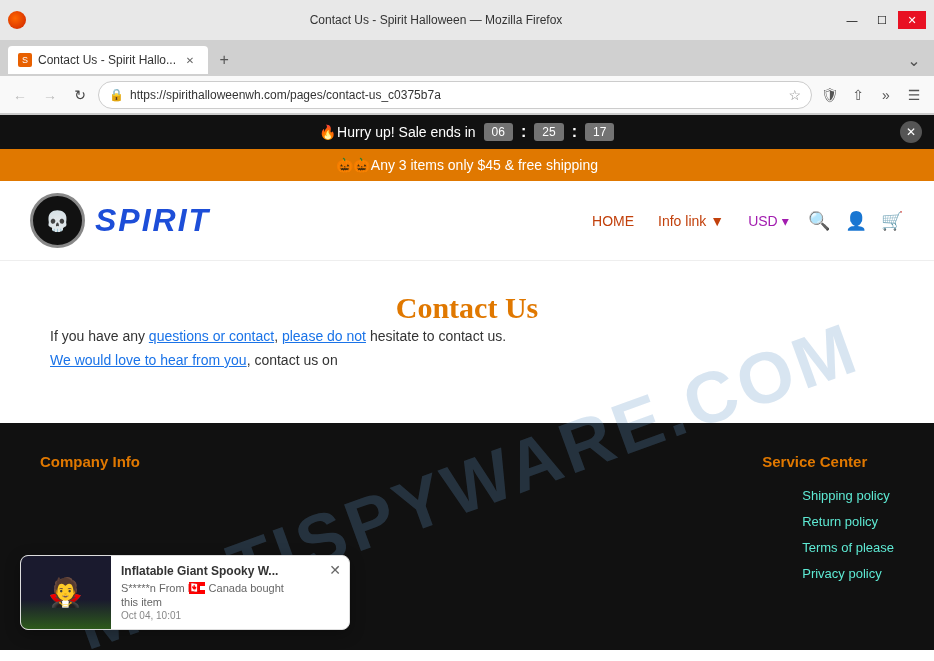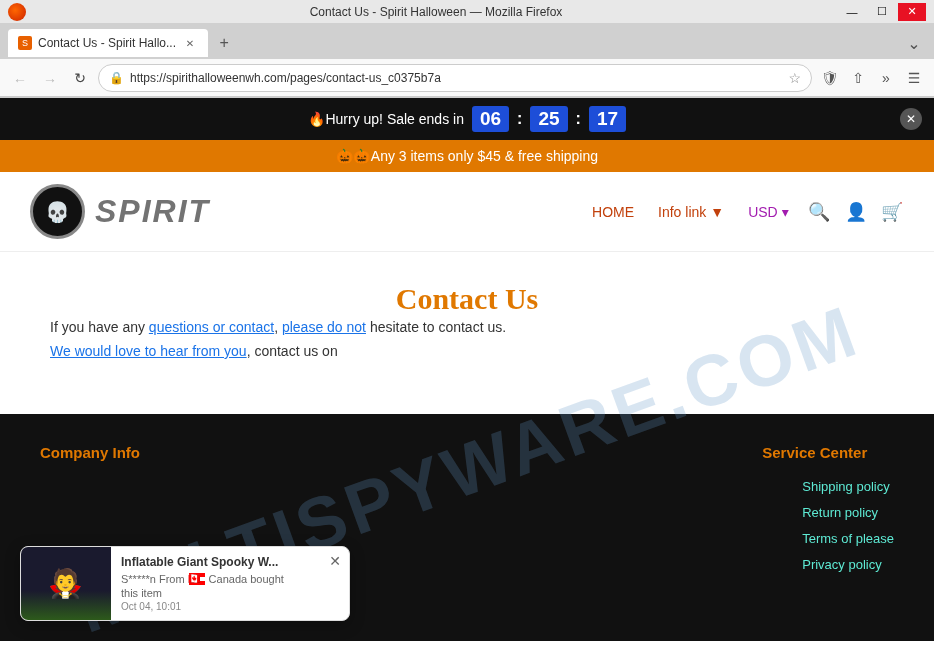--- a/index.html
+++ b/index.html
@@ -8,21 +8,21 @@
     
     .browser-chrome {
       background: #f0f0f0;
       border-bottom: 1px solid #ccc;
     }
     .title-bar {
       display: flex;
       align-items: center;
       padding: 6px 8px;
       background: #e8e8e8;
-      height: 23px;
+      height: 40px;
     }
     .title-bar .firefox-icon {
       width: 18px; height: 18px;
       background: radial-gradient(circle at 40% 40%, #ff6600, #cc2200);
       border-radius: 50%;
       margin-right: 8px;
       flex-shrink: 0;
       position: relative;
     }
     .title-bar .page-title-bar {
@@ -171,26 +171,26 @@
       text-align: center;
       padding: 8px 16px;
       font-size: 14px;
       display: flex;
       align-items: center;
       justify-content: center;
       gap: 8px;
       position: relative;
     }
     .timer-block {
-      background: #1d4ed8;
+      background: #737373;
       color: #fff;
       padding: 2px 8px;
       border-radius: 3px;
-      font-weight: bold;
-      font-size: 19px;
+      font-weight: normal;
+      font-size: 12px;
     }
     .timer-colon {
       color: #fff;
       font-weight: bold;
       font-size: 16px;
     }
     .sale-close {
       position: absolute;
       right: 12px;
       top: 50%;
@@ -234,21 +234,21 @@
       background: #111;
       border-radius: 50%;
       border: 3px solid #888;
       display: flex; align-items: center; justify-content: center;
       font-size: 20px;
     }
     .logo-text {
       font-size: 32px;
       font-weight: bold;
       font-style: italic;
-      color: #737373;
+      color: #1d4ed8;
       letter-spacing: 2px;
       text-transform: uppercase;
     }
     .nav-links {
       display: flex;
       align-items: center;
       gap: 24px;
       margin-left: auto;
       margin-right: 20px;
     }

